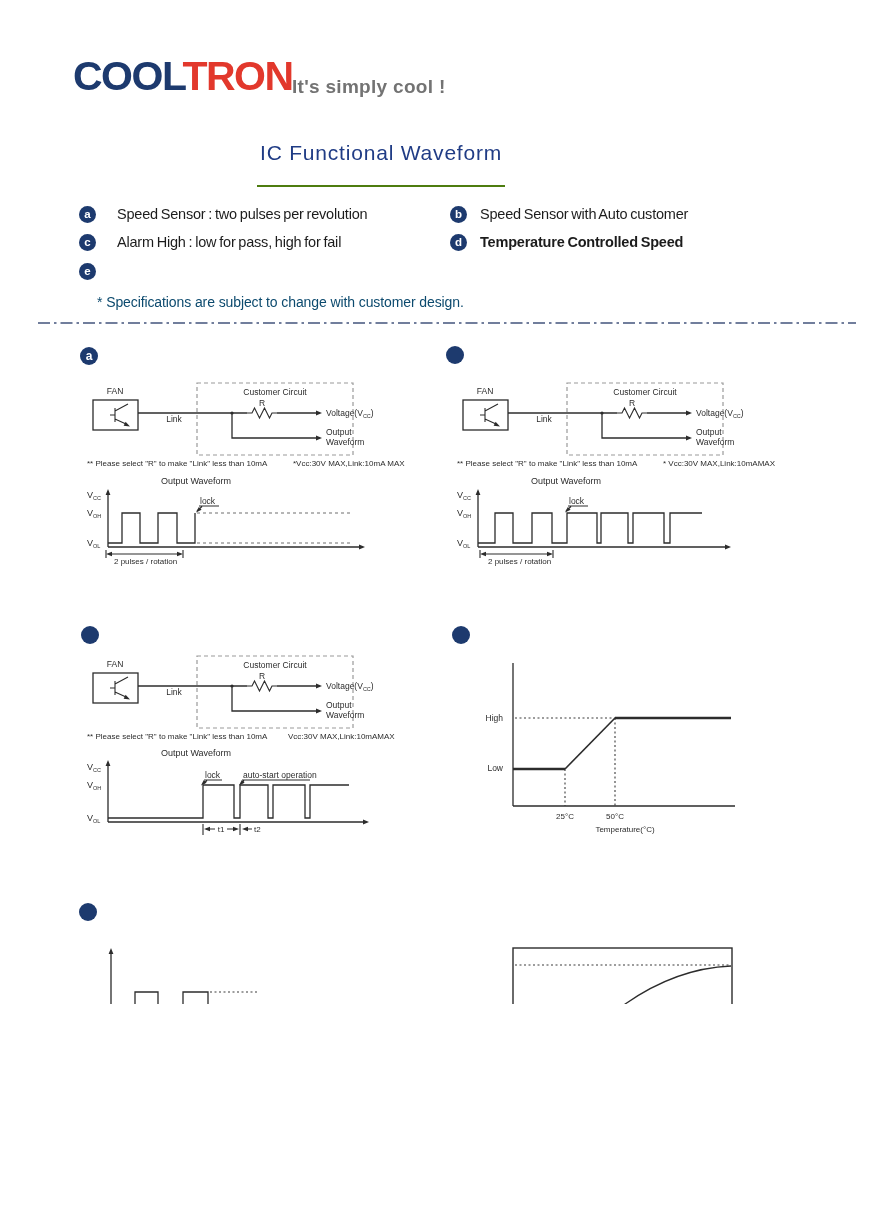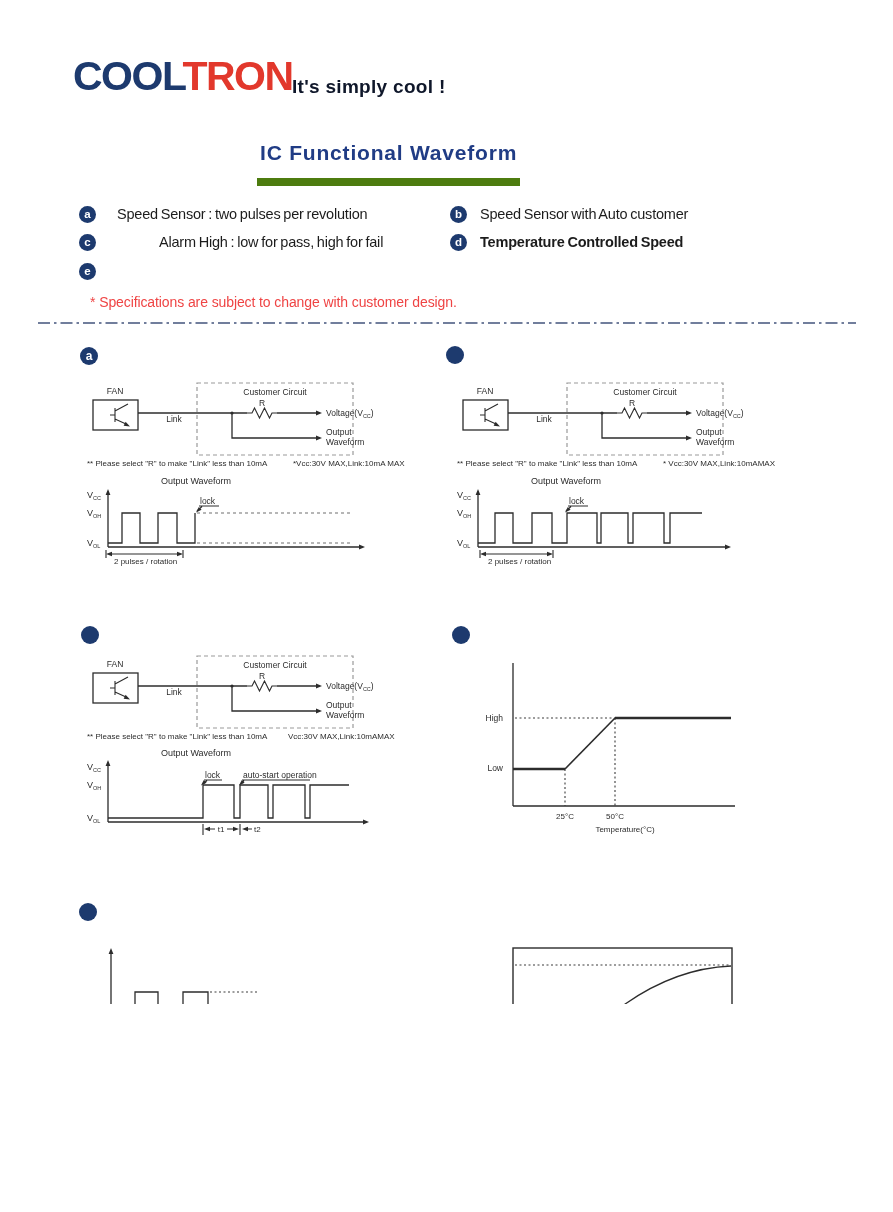--- a/index.html
+++ b/index.html
@@ -3,33 +3,33 @@
 <meta charset="utf-8">
 <style>
   html,body{margin:0;padding:0;background:#fff;}
   .page{position:relative;width:893px;height:1004px;background:#ffffff;
         font-family:"Liberation Sans",sans-serif;color:#1f1f1f;overflow:hidden;}
 
   
   .logo{position:absolute;left:73px;top:56px;font-weight:bold;font-size:41px;letter-spacing:-1.5px;line-height:1;}
   .logo .cool{color:#1d3a6e;}
   .logo .tron{color:#e2382c;}
-  .tagline{position:absolute;left:292px;top:76px;font-size:19px;font-weight:bold;color:#0f172a;letter-spacing:0.3px;}
+  .tagline{position:absolute;left:292px;top:76px;font-size:19px;font-weight:bold;color:#737373;letter-spacing:0.3px;}
 
   
-  .title{position:absolute;left:257px;top:141px;font-size:21px;font-weight:bold;color:#203c85;
-         letter-spacing:0.8px;border-bottom:8px solid #4d7c0f;padding:0 3px 13px 3px;}
+  .title{position:absolute;left:257px;top:141px;font-size:21px;font-weight:normal;color:#203c85;
+         letter-spacing:0.8px;border-bottom:2px solid #4d7c0f;padding:0 3px 20px 3px;}
 
   
   .badge{position:absolute;width:17px;height:17px;border-radius:50%;background:#1d3a6e;color:#fff;
          font-size:11.5px;font-weight:bold;display:flex;align-items:center;justify-content:center;line-height:1;}
   .dbadge{position:absolute;width:18px;height:18px;border-radius:50%;background:#1d3a6e;color:#fff;
           font-size:12px;font-weight:bold;display:flex;align-items:center;justify-content:center;line-height:1;}
   .feat{position:absolute;font-size:14.5px;line-height:17px;color:#1c1c1c;letter-spacing:-0.2px;word-spacing:-1px;}
-  .note{position:absolute;left:90px;top:294px;font-size:14px;color:#ef4444;letter-spacing:-0.1px;}
+  .note{position:absolute;left:97px;top:294px;font-size:14px;color:#0c4a6e;letter-spacing:-0.1px;}
 
   
   svg{position:absolute;overflow:visible;}
   svg text{fill:#2c2c2c;font-family:"Liberation Sans",sans-serif;}
   .t9{font-size:9px;}
   .t85{font-size:8.5px;}
   .t8{font-size:8px;}
   .sub{font-size:5.5px;}
   .wire{stroke:#2c2c2c;stroke-width:1.3;fill:none;}
   .thin{stroke-width:1.1;}
@@ -54,21 +54,21 @@
       <span>a</span>
     </div>
   <div class="feat" style="left:117px;top:206px;">Speed Sensor : two pulses per revolution</div>
   <div class="badge" style="left:450px;top:206px;">
       <span>b</span>
     </div>
   <div class="feat" style="left:480px;top:206px;">Speed Sensor with Auto customer</div>
   <div class="badge" style="left:79px;top:234px;">
       <span>c</span>
     </div>
-  <div class="feat" style="left:117px;top:234px;margin-left:42px;">Alarm High : low for pass, high for fail</div>
+  <div class="feat" style="left:117px;top:234px;">Alarm High : low for pass, high for fail</div>
   <div class="badge" style="left:450px;top:234px;">
       <span>d</span>
     </div>
   <div class="feat" style="left:480px;top:234px;font-weight:bold;">Temperature Controlled Speed</div>
   <div class="badge" style="left:79px;top:263px;">
       <span>e</span>
     </div>
 
   <div class="note">*  Specifications are subject to change with customer design.</div>
 

